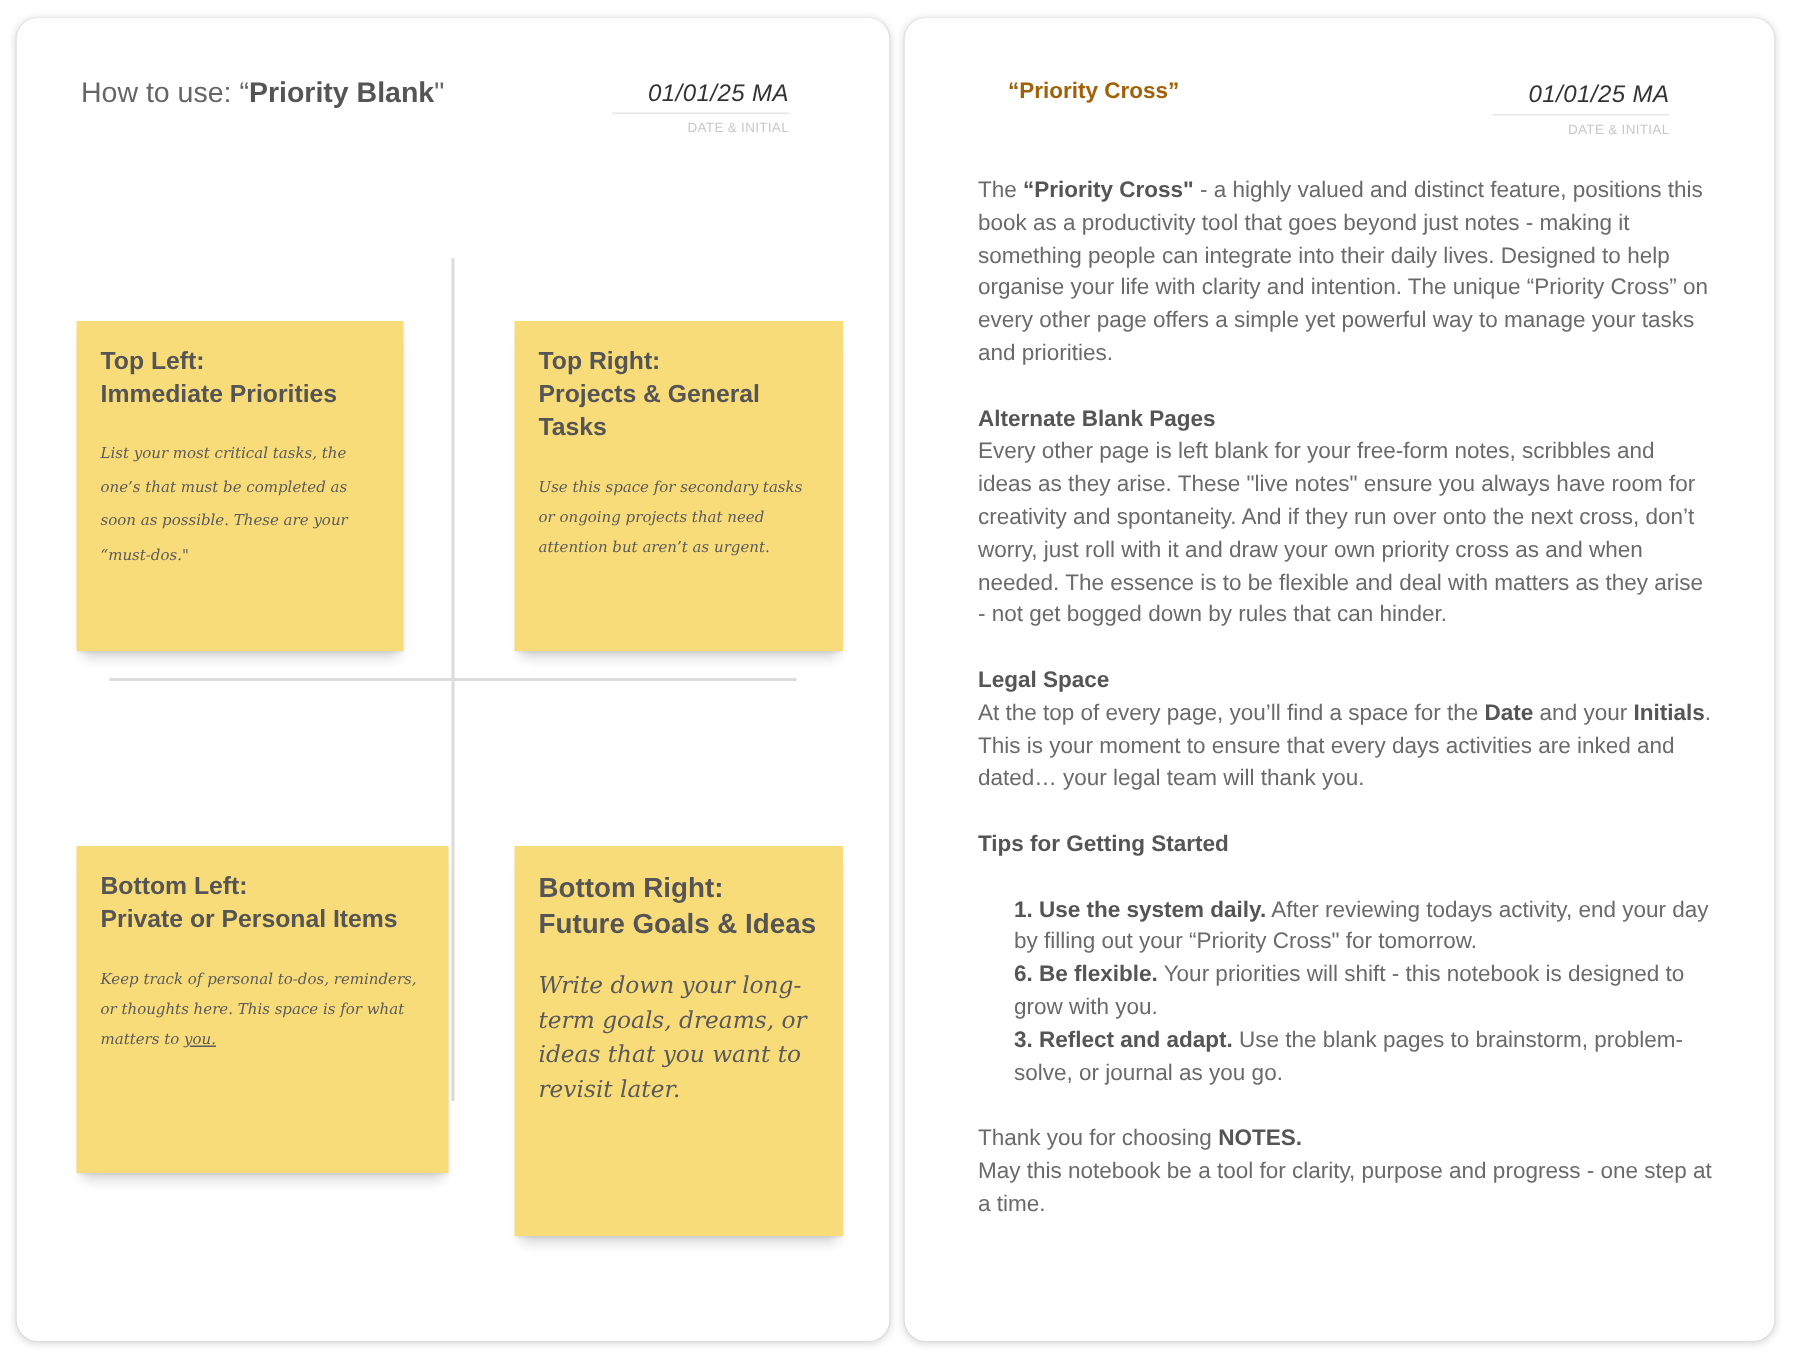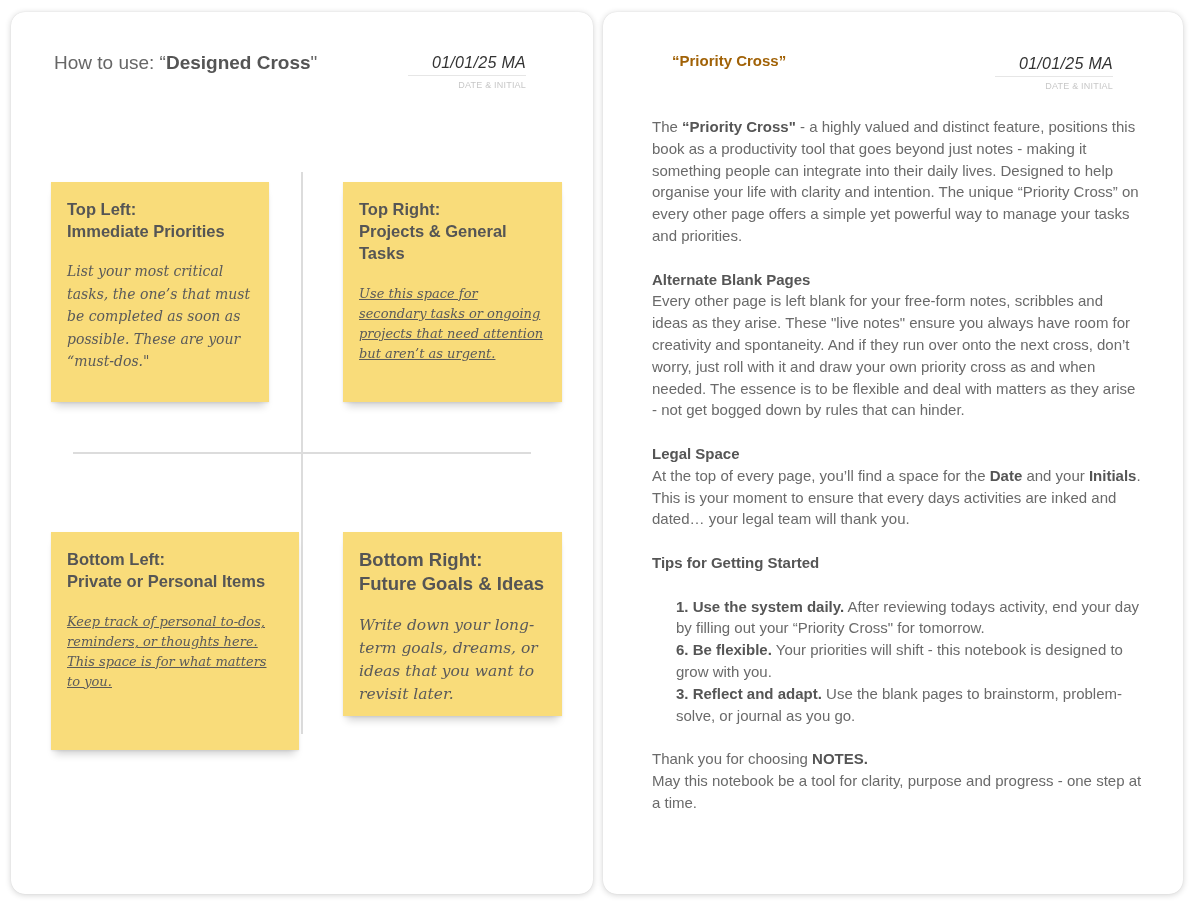--- a/index.html
+++ b/index.html
@@ -16,45 +16,45 @@
   .date-val { font-style:italic; font-size:16px; color:#333; letter-spacing:0.3px; padding-bottom:3px;
               border-bottom:1px solid #e6e6e6; }
   .date-lbl { font-size:9px; color:#c8c8c8; margin-top:4px; letter-spacing:0.2px; }
   .lp-date { left:397px; top:42px; }
   .rp-date { left:392px; top:43px; }
 
   .cross-v { position:absolute; left:290px; top:160px; width:2px; height:562px; background:#dcdcdc; }
   .cross-h { position:absolute; left:62px; top:440px; width:458px; height:2px; background:#dcdcdc; }
 
   .note { position:absolute; background:#f9dc7a; padding:16px 16px 14px 16px; box-sizing:border-box;
-          box-shadow: 0 8px 8px -4px rgba(0,0,0,0.18), 0 1px 2px rgba(0,0,0,0.08); }
+          box-shadow: 0 8px 8px -4px rgba(0,0,0,0.18), 0 1px 2px rgba(0,0,0,0.08); margin-top: 32px; }
   .note-head { font-weight:bold; font-size:16.5px; color:#555; line-height:22px; }
   .note-head.lg { font-size:18.5px; line-height:24px; }
-  .note-body { font-family:"DejaVu Serif", serif; font-style:italic; font-size:14px; line-height:22.5px;
+  .note-body { font-family:"DejaVu Serif", serif; font-style:italic; font-size:10px; line-height:22.5px;
                color:#5a5a5a; margin-top:18px; }
-  .note-body.sm { font-size:13px; line-height:20px; margin-top:20px;text-decoration:underline; }
+  .note-body.sm { font-size:10px; line-height:20px; margin-top:20px; }
   .note-body.lg { font-size:15.5px; line-height:23px; }
   .n-tl { left:40px; top:170px; width:218px; height:220px; }
   .n-tr { left:332px; top:170px; width:219px; height:220px; }
   .n-bl { left:40px; top:520px; width:248px; height:218px; }
-  .n-br { left:332px; top:520px; width:219px; height:184px; }
+  .n-br { left:332px; top:520px; width:219px; height:260px; }
   .u { text-decoration:underline; }
 
   .rp-heading { position:absolute; left:49px; top:40px; font-weight:bold; font-size:15px; color:#a16207;margin-left:20px; }
   .rp-body { position:absolute; left:49px; top:104px; width:490px; font-size:15px; line-height:21.8px; color:#6a6a6a; }
   .rp-body b { color:#555; }
   .rp-body p { margin:0 0 21.8px 0; }
   .sec-title { font-weight:bold; color:#555; }
   .tips { padding-left:24px; }
 </style>
 </head>
 <body>
 
 <div class="page left">
-  <div class="lp-title"><span>How to use: “</span><b>Designed Cross</b><span>"</span></div>
+  <div class="lp-title"><span>How to use: “</span><b>Priority Blank</b><span>"</span></div>
 
   <div class="date-block lp-date">
     <div class="date-val">01/01/25  MA</div>
     <div class="date-lbl">DATE &amp; INITIAL</div>
   </div>
 
   <div class="cross-v"></div>
   <div class="cross-h"></div>
 
   <div class="note n-tl">

